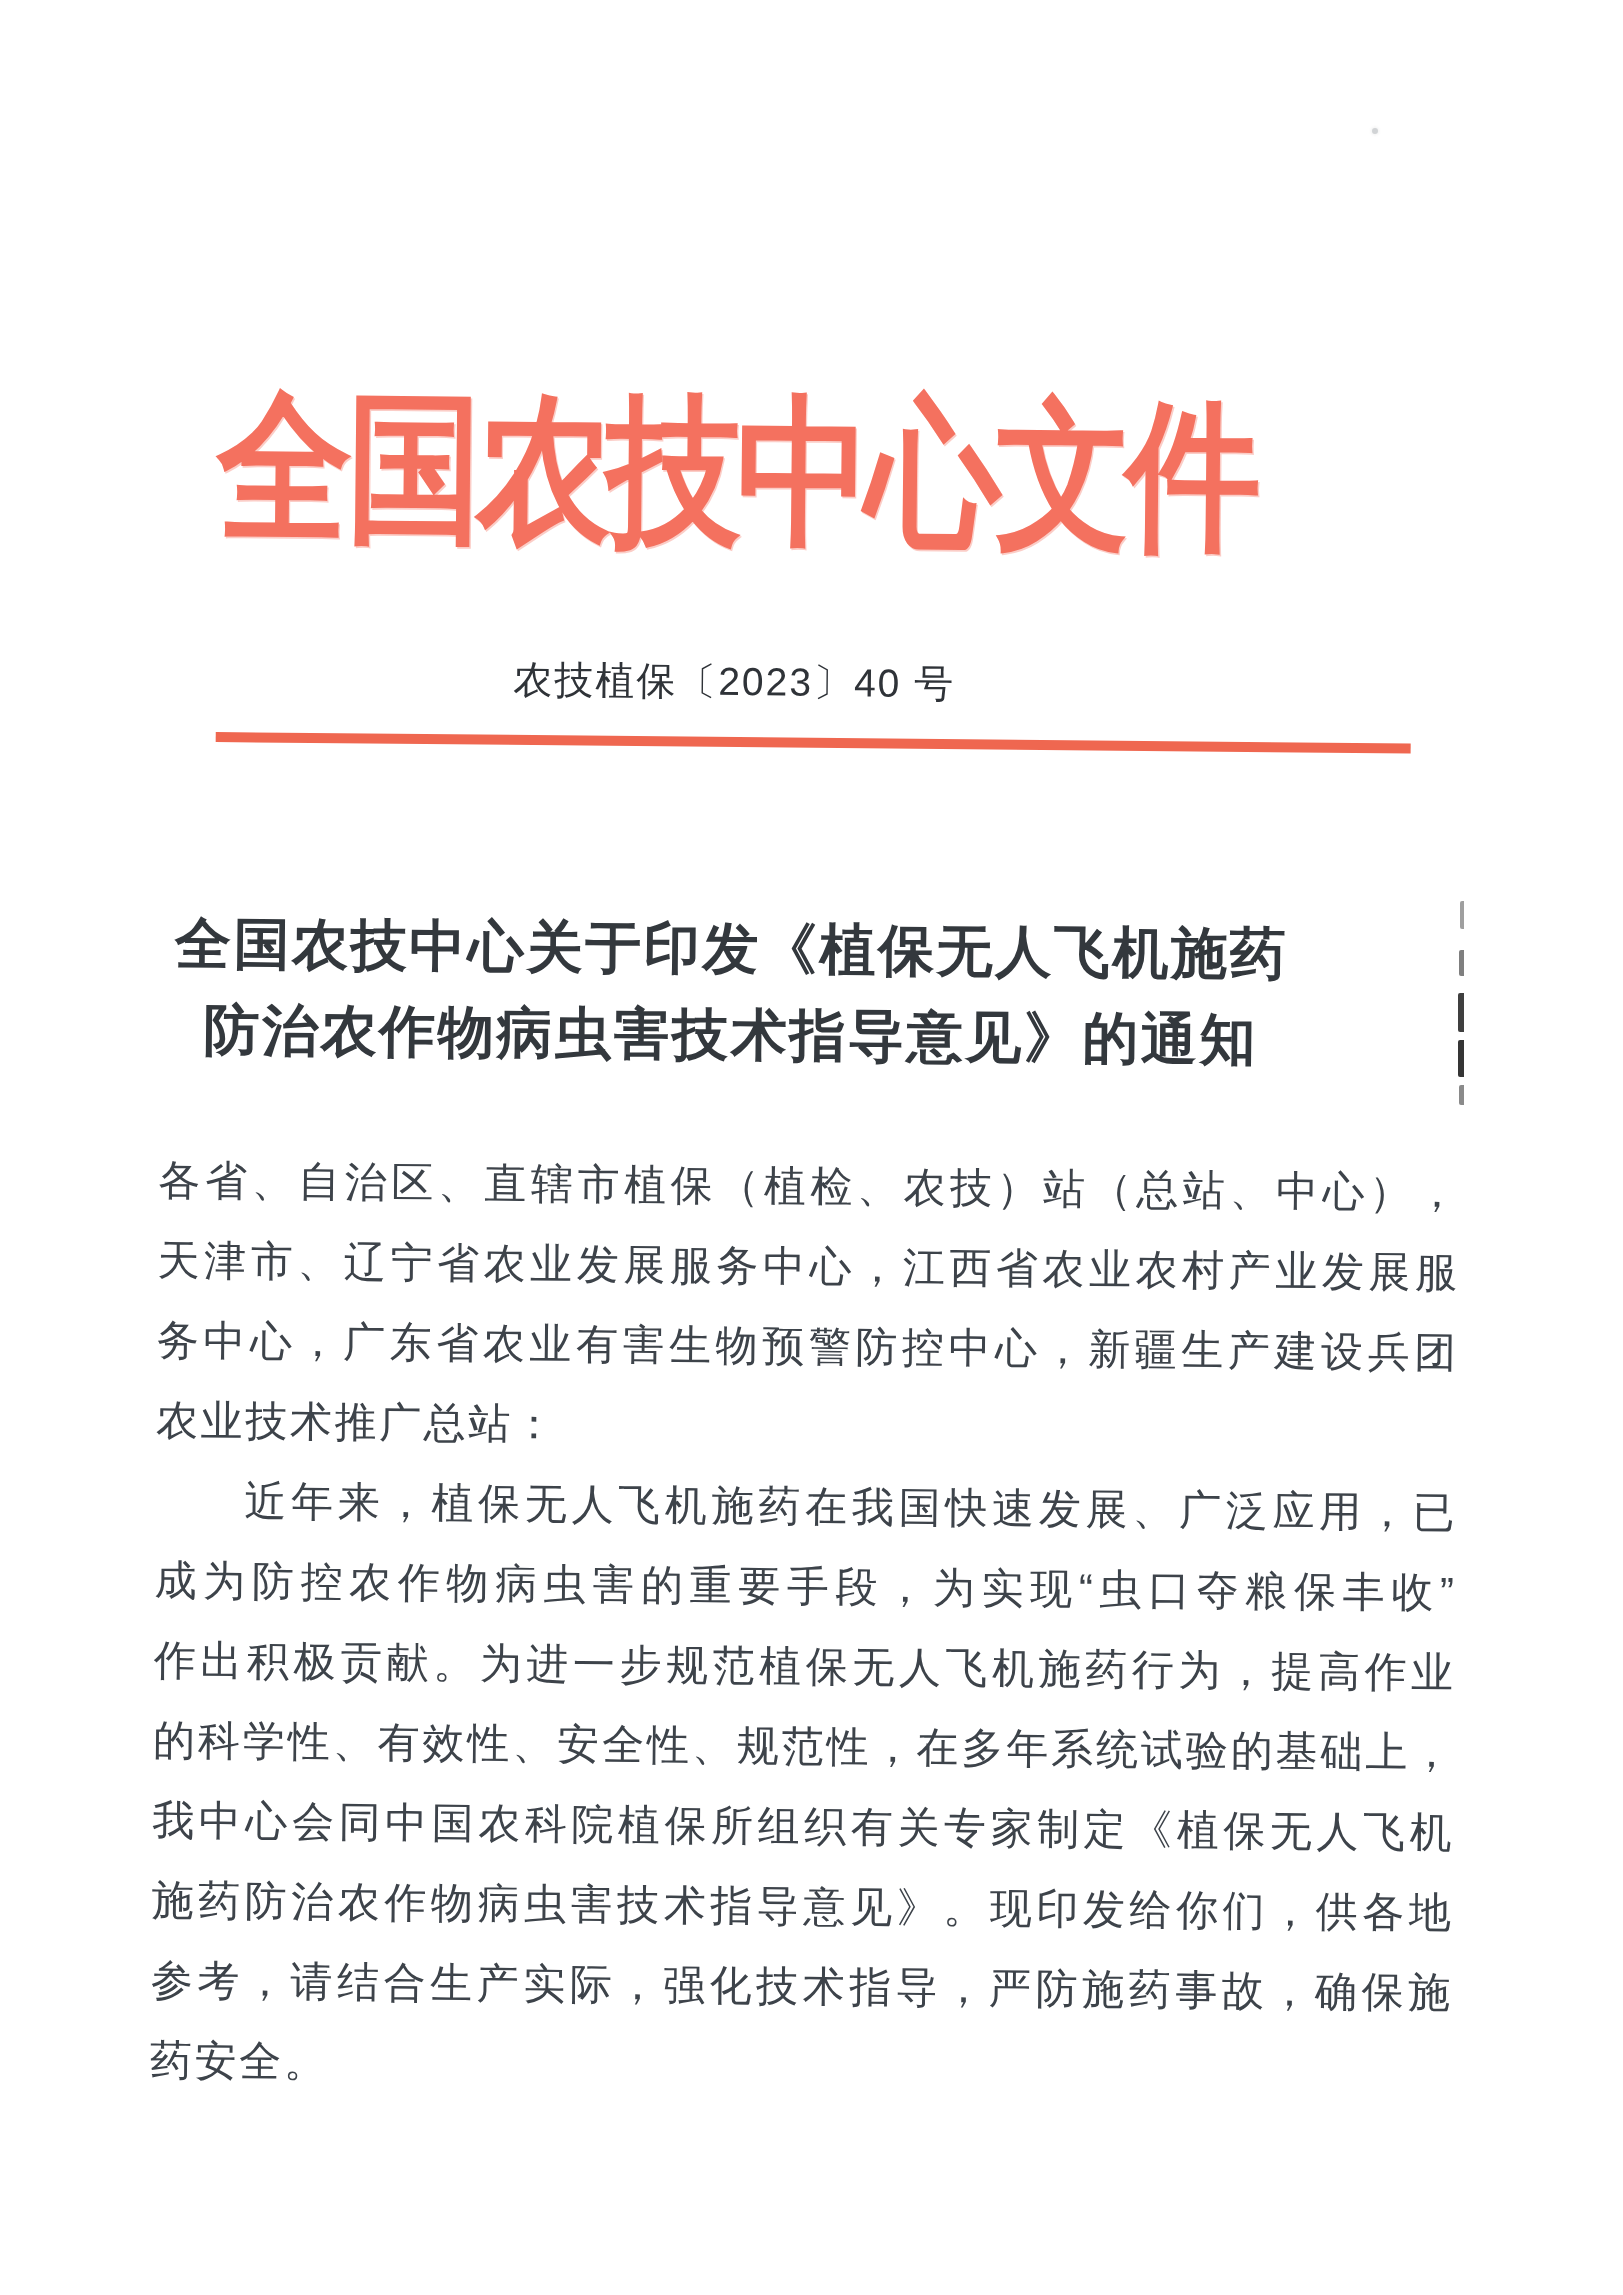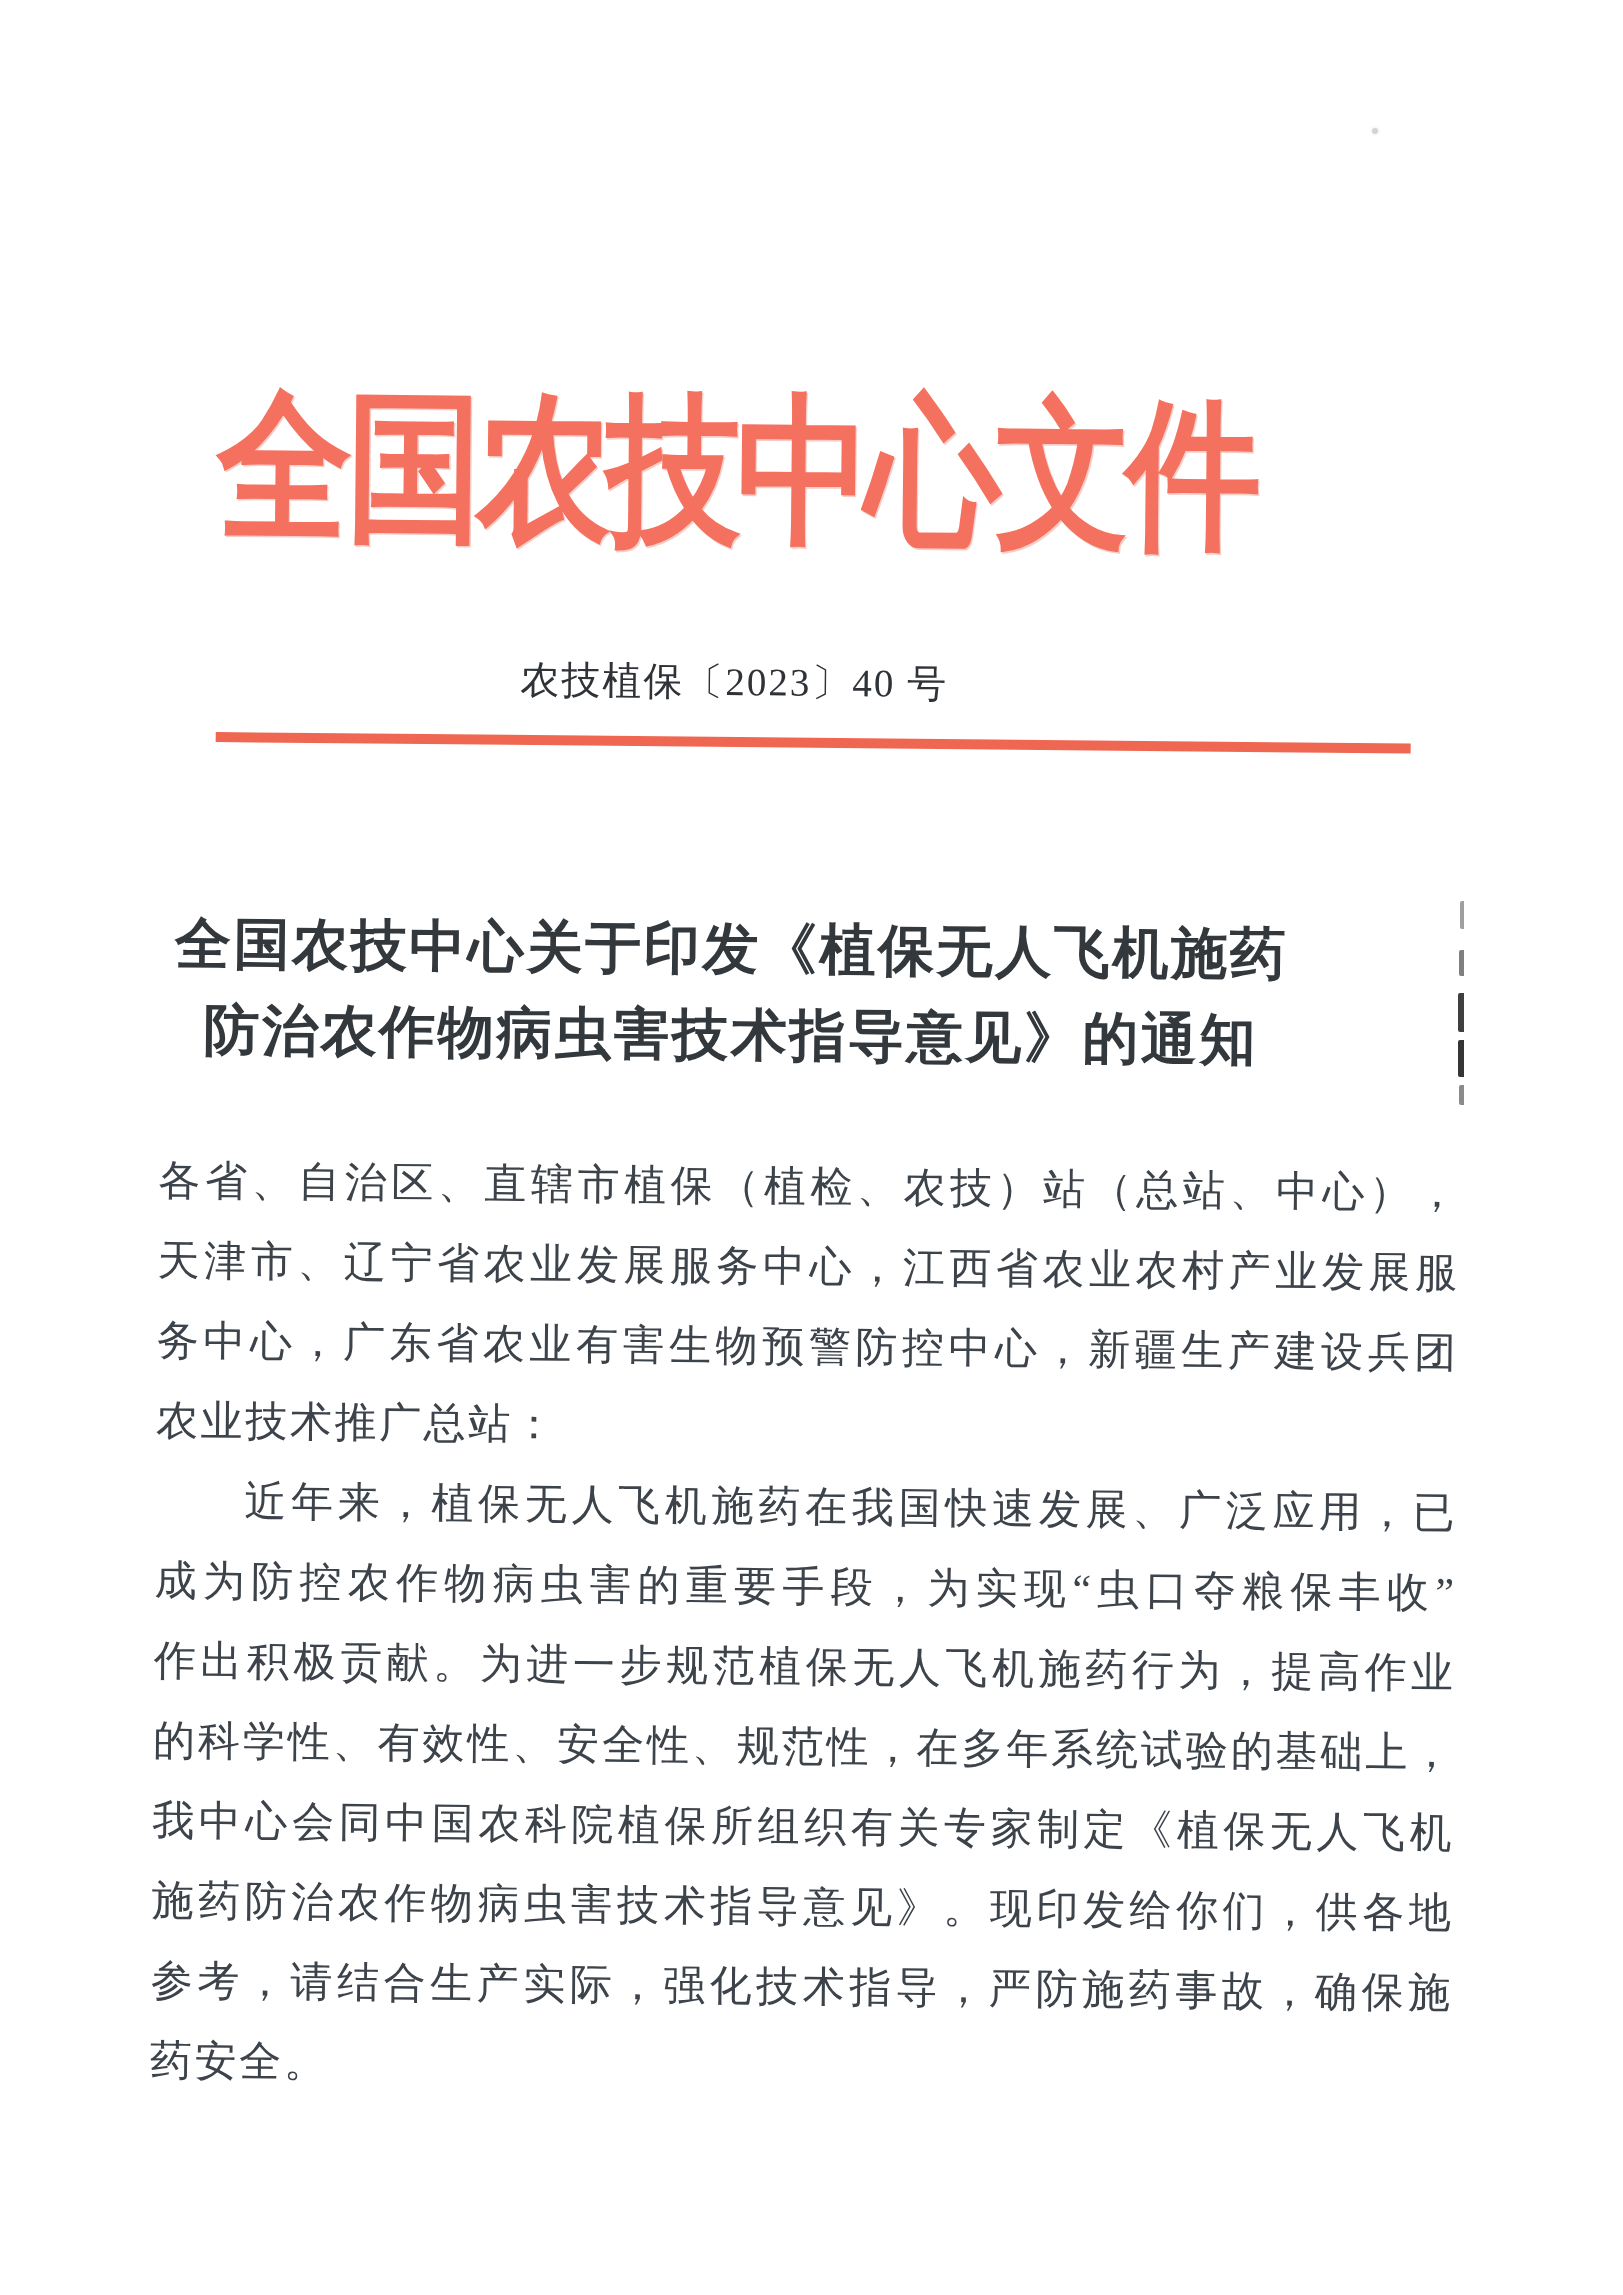--- a/index.html
+++ b/index.html
@@ -2,21 +2,21 @@
 <html style="font-size:10.5px"><head>
 <meta charset="utf-8">
 <style>
   html, body { margin: 0; padding: 0; background: #ffffff; }
   .page {
     position: relative;
     width: 1464px;
     height: 2295px;
     background: #ffffff;
     overflow: hidden;
-    font-family: Liberation Serif, serif;
+    font-family: Liberation Sans, sans-serif;
     border-radius: 31px;
   }
   .scan-content {
     position: absolute;
     inset: 0;
     transform: rotate(0.55deg);
     transform-origin: 50% 40%;
   }
   
   .masthead {

